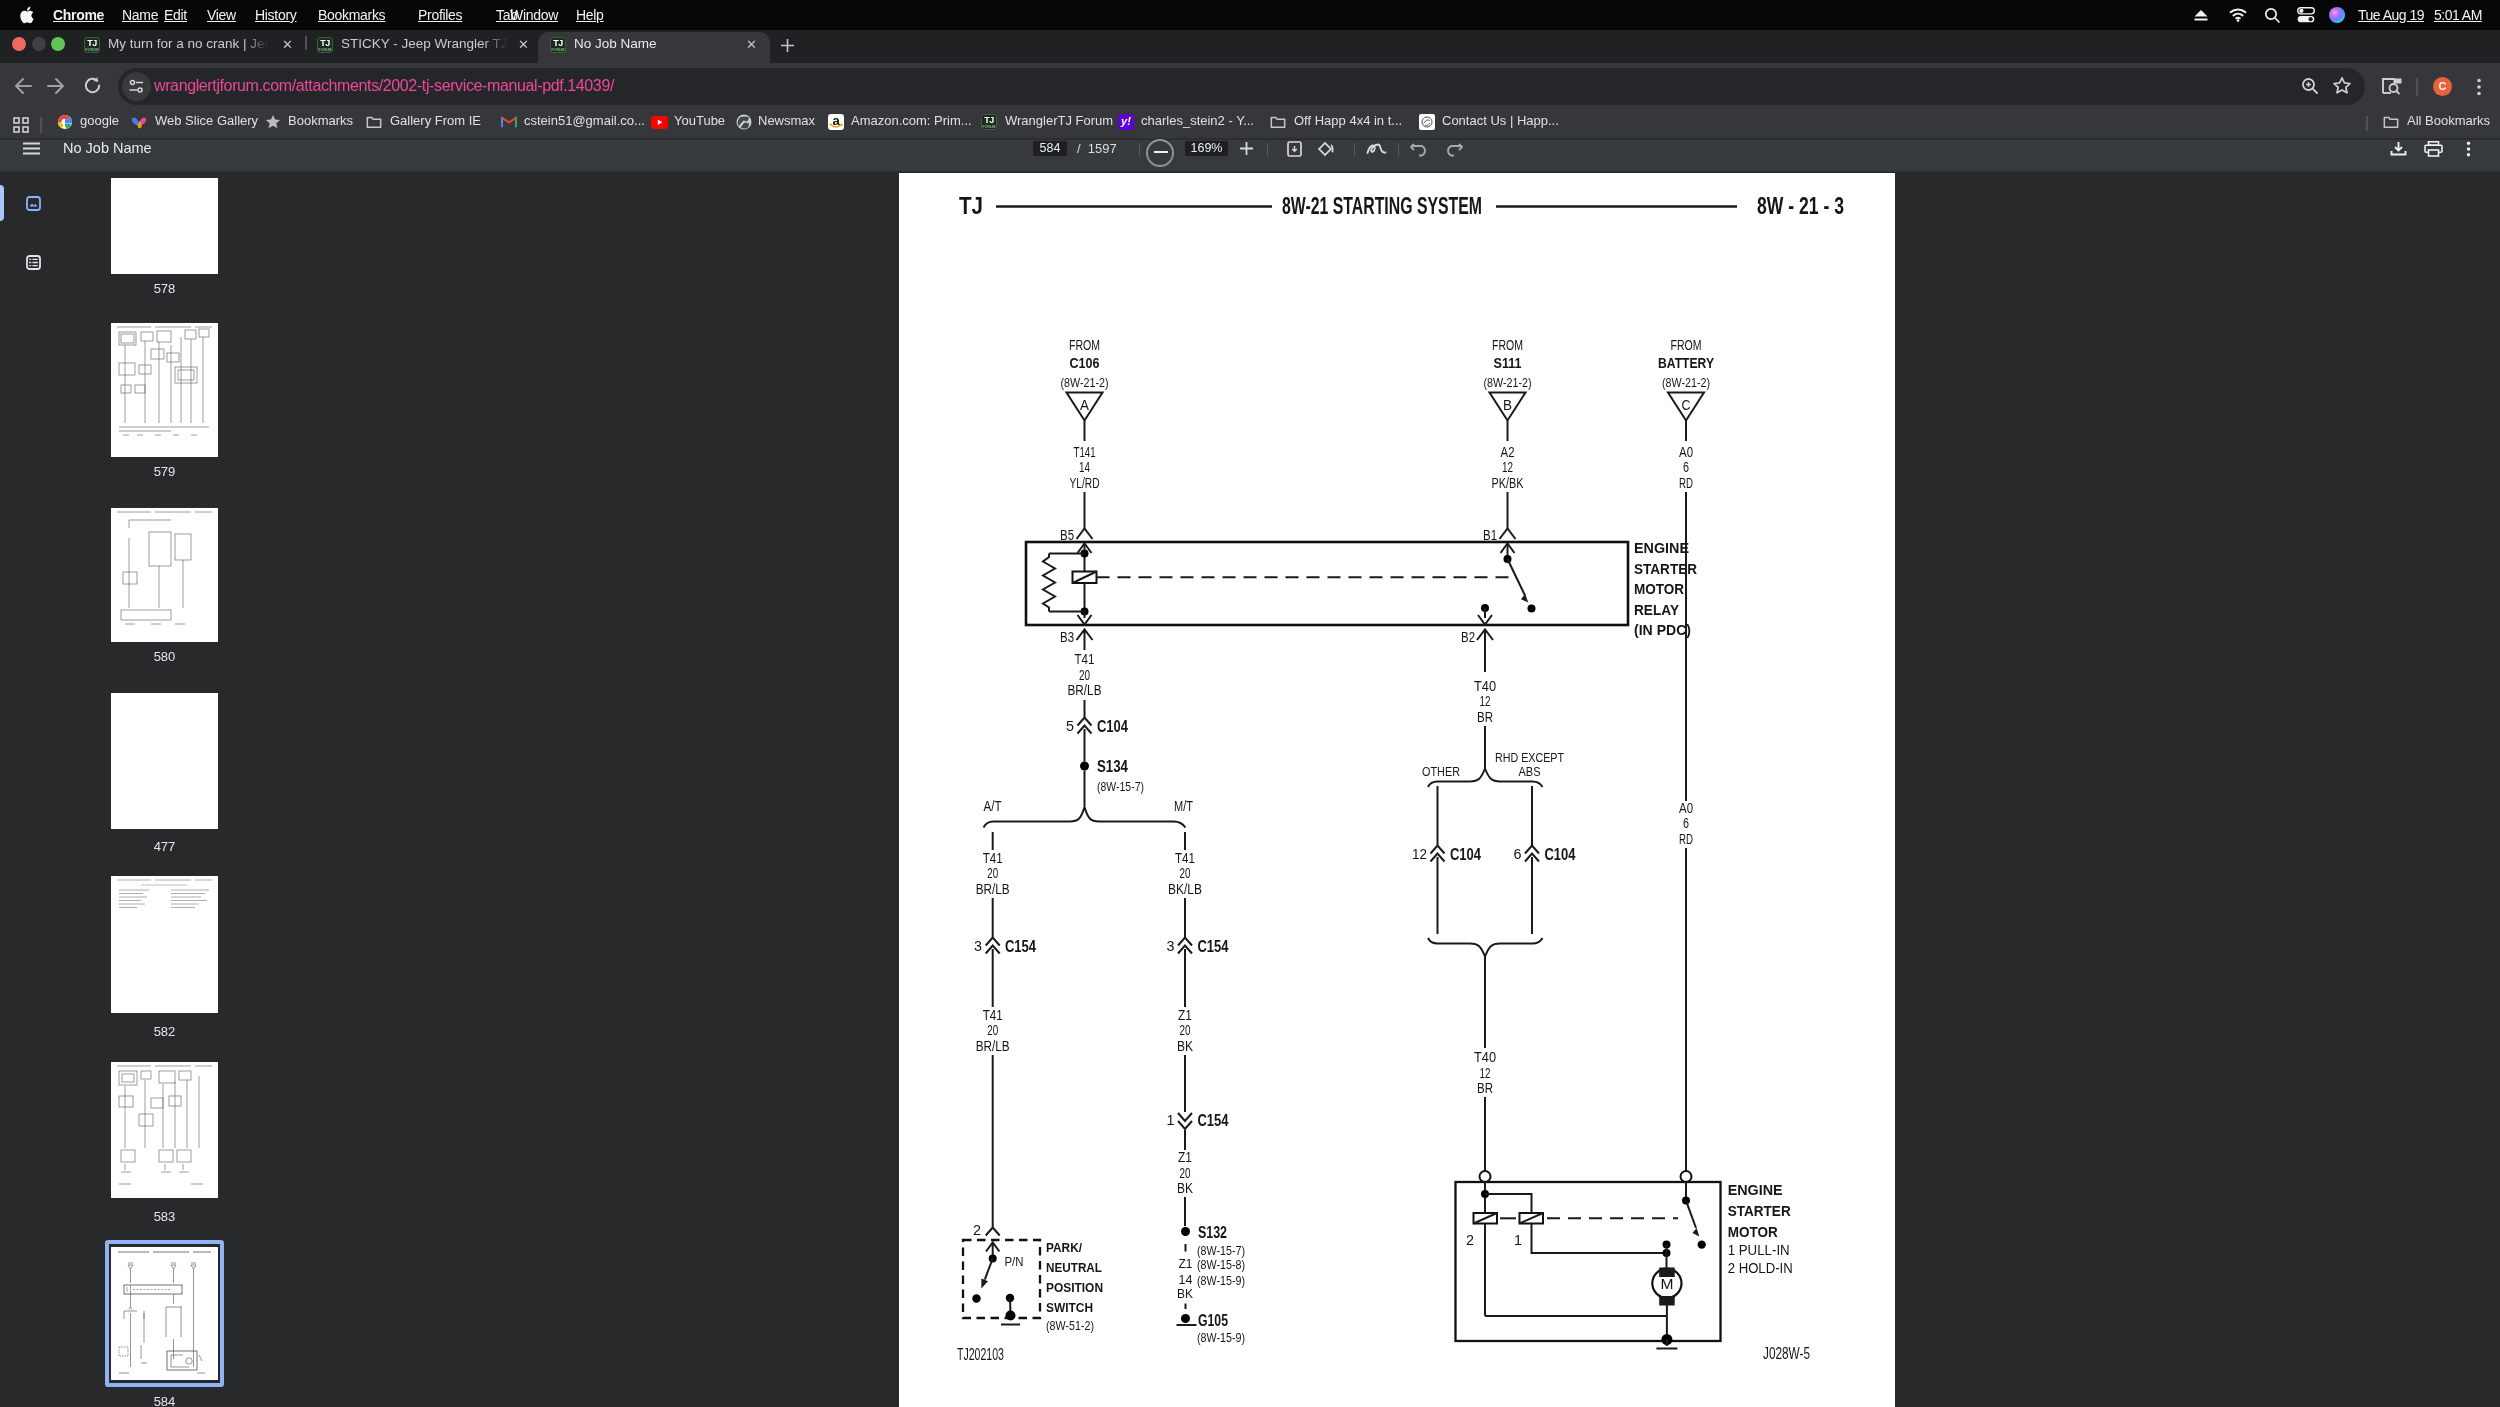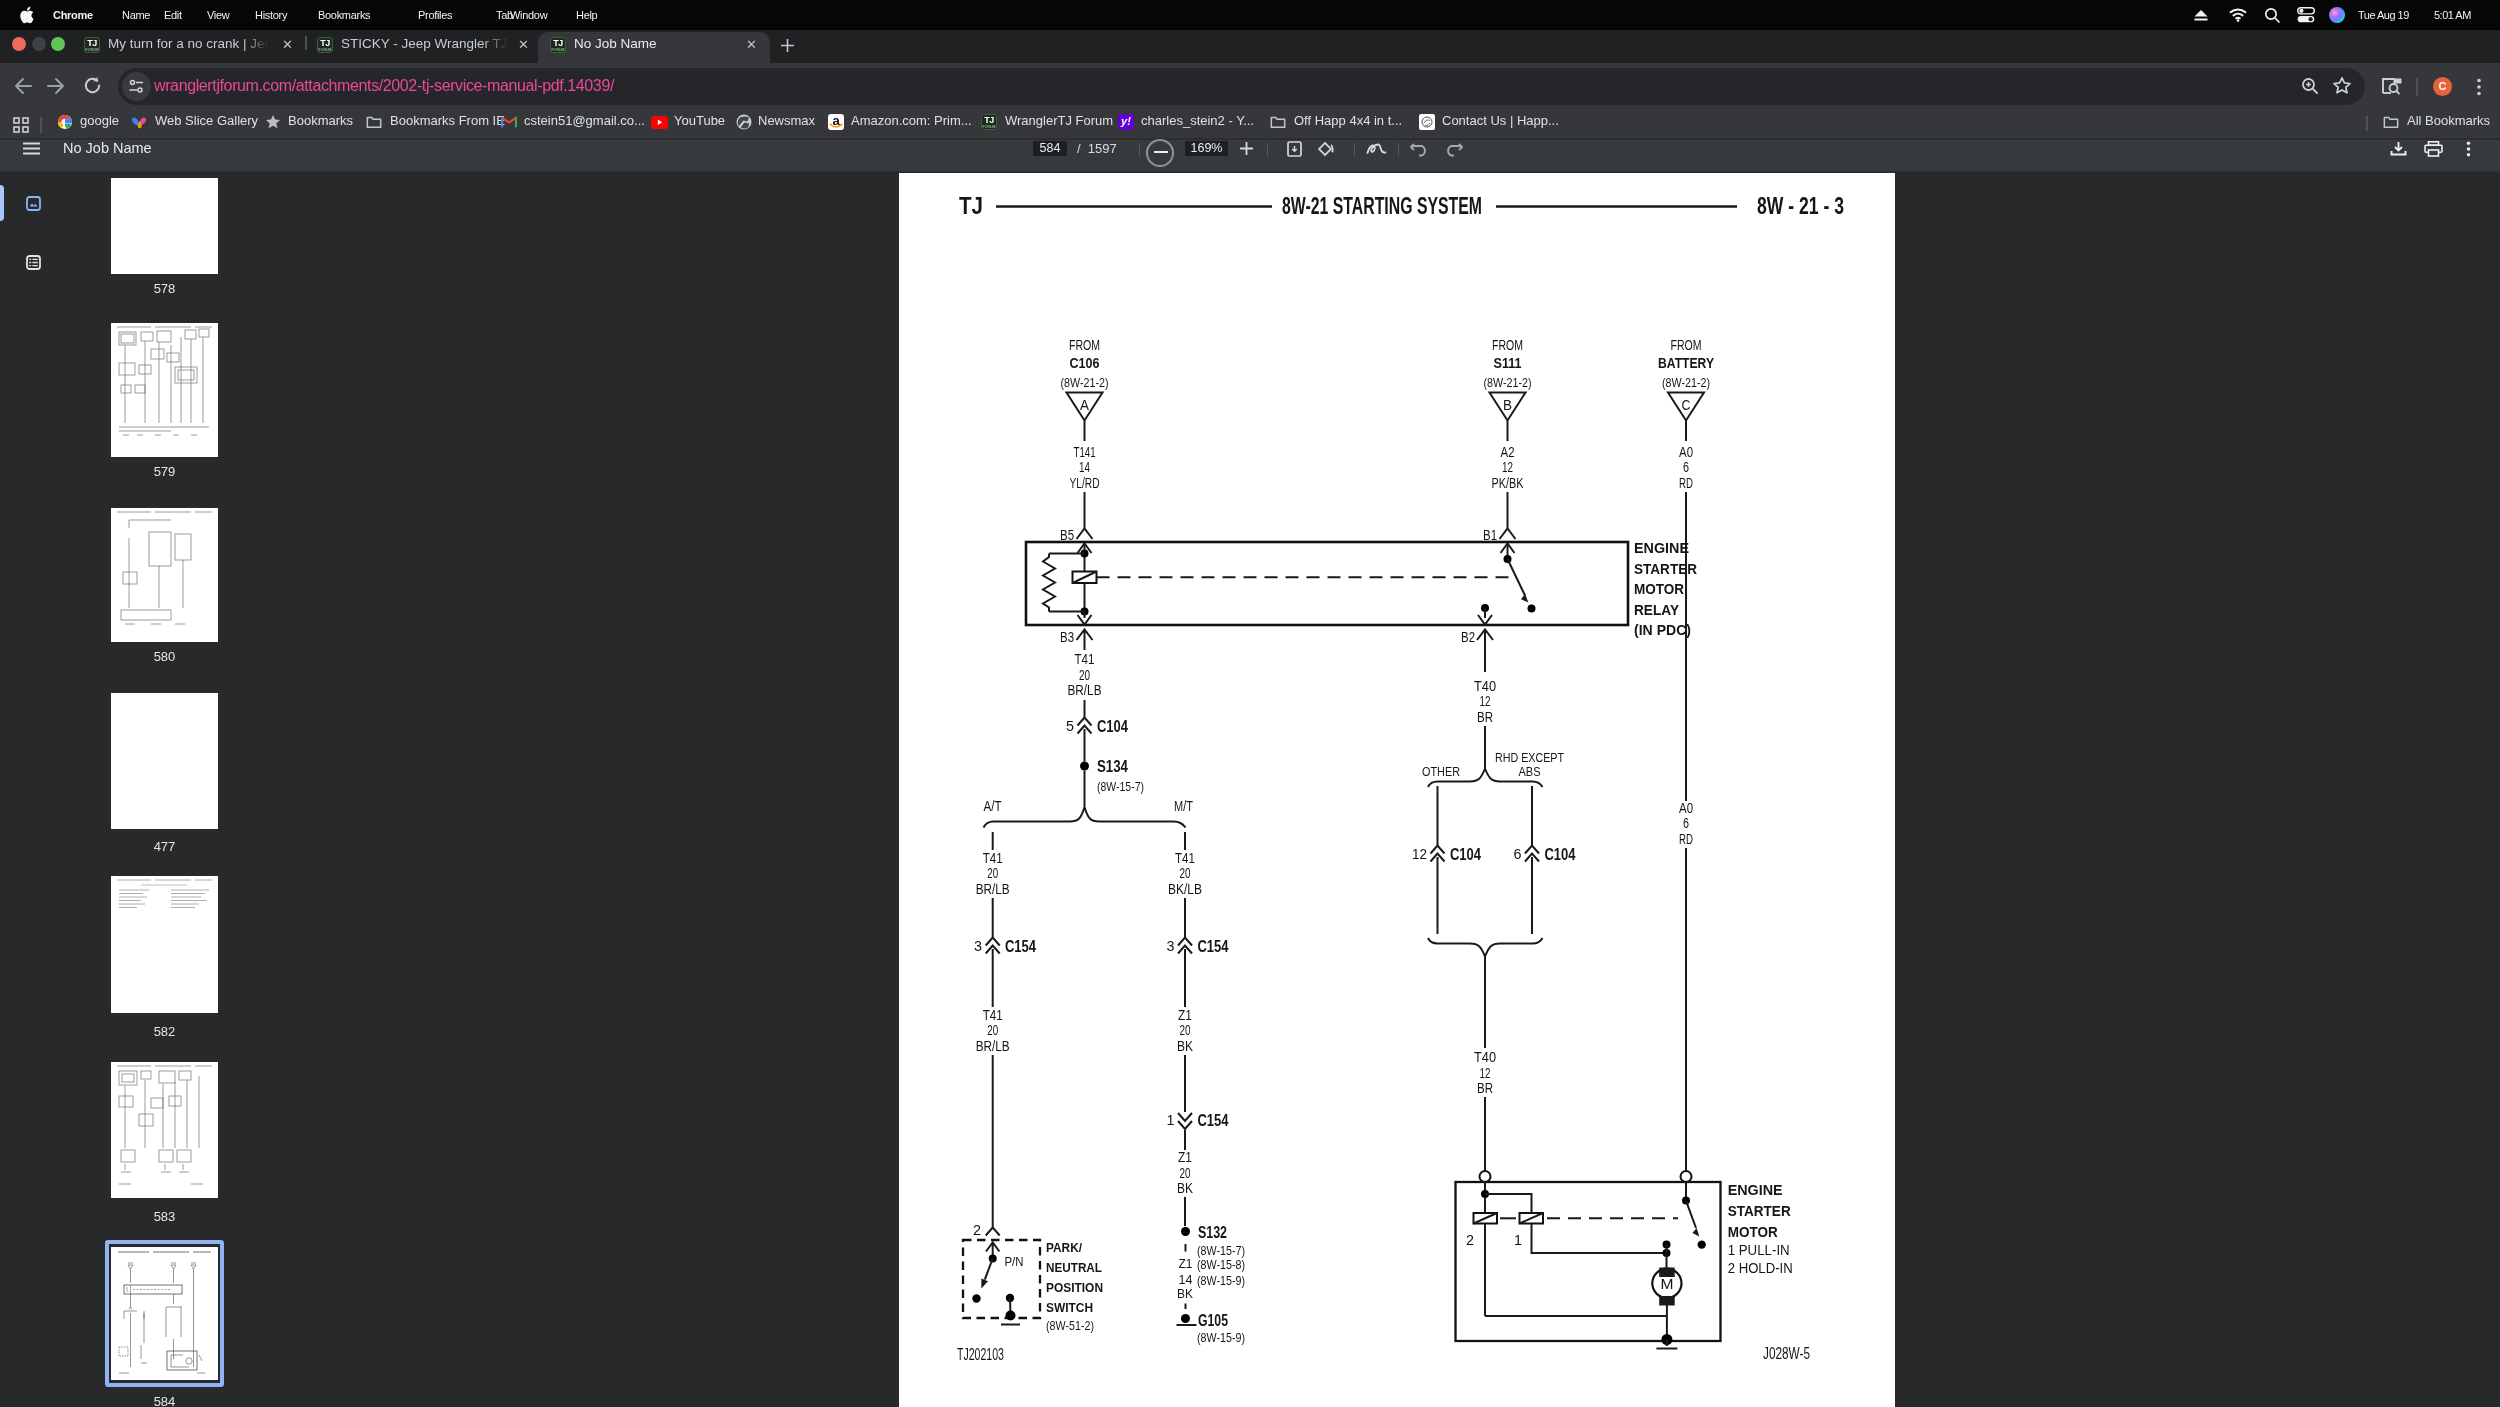--- a/index.html
+++ b/index.html
@@ -2,21 +2,21 @@
 <html><head>
 <meta charset="utf-8">
 <style>
   * { margin:0; padding:0; box-sizing:border-box; }
   html,body { width:2500px; height:1407px; background:#28292b; overflow:hidden; }
   body, svg text { font-family:"Liberation Sans", sans-serif; }
   #root { position:absolute; left:0; top:0; width:2500px; height:1407px; }
   .abs { position:absolute; }
   
   #menubar { position:absolute; left:0; top:0; width:2500px; height:30px; background:#060607; color:#f5f5f5; }
-  .mi { position:absolute; top:0; height:30px; line-height:30px; font-size:11px; letter-spacing:-0.3px; color:#f2f3f4; }
+  .mi { position:absolute; top:0; height:30px; line-height:30px; font-size:14px; letter-spacing:-0.3px; color:#f2f3f4;text-decoration:underline; }
   
   #tabbar { position:absolute; left:0; top:30px; width:2500px; height:33px; background:#1f2123; }
   .tlight { position:absolute; top:37px; width:14px; height:14px; border-radius:50%; }
   .tab-title { position:absolute; top:36px; font-size:13.5px; color:#c9ccd1; white-space:nowrap; overflow:hidden; }
   .favicon { position:absolute; top:37px; width:16px; height:16px; border-radius:3px; background:#1c2b1e; border:1px solid #3d5c40; color:#fff; text-align:center; }
   .favicon b { display:block; font-size:9px; line-height:11px; letter-spacing:-0.5px; }
   .favicon i { display:block; font-style:normal; font-size:3.5px; line-height:3px; color:#9fe0a4; }
   .tabx { position:absolute; top:38px; width:13px; height:13px; color:#c2c5ca; font-size:13px; line-height:13px; text-align:center; }
   #activetab { position:absolute; left:538px; top:32px; width:232px; height:31px; background:#35373b; border-radius:10px 10px 0 0; }
   
@@ -196,21 +196,21 @@
         <path d="M8 9c-2 4 0 7 2 6s2-5-1-7z" fill="#f59e0b"></path>
       </svg>
   <span class="bk" style="left:155px">Web Slice Gallery</span>
   <svg class="bkicon" style="left:265px" width="18" height="17" viewBox="0 0 18 17">
         <path d="M9 0.5l2.3 5.2 5.7.5-4.3 3.8 1.3 5.6L9 12.7l-5 2.9 1.3-5.6L1 6.2l5.7-.5z" fill="#b9bdc2"></path>
       </svg>
   <span class="bk" style="left:288px">Bookmarks</span>
   <svg class="bkicon" style="left:366px" width="18" height="15" viewBox="0 0 18 15">
         <path d="M1.5 2.5h5l1.5 2h8.5v9h-15z" fill="none" stroke="#c3c7cc" stroke-width="1.7" stroke-linejoin="round"></path>
       </svg>
-  <span class="bk" style="left:390px">Bookmarks From IE</span>
+  <span class="bk" style="left:390px">Gallery From IE</span>
   <svg class="bkicon" style="left:501px" width="17" height="13" viewBox="0 0 17 13">
         <path d="M1 12V2l7.5 5L16 2v10" fill="none" stroke="#ea4335" stroke-width="2"></path>
         <path d="M1 2l7.5 5L16 2" fill="none" stroke="#ea4335" stroke-width="2"></path>
         <path d="M1 2v10" stroke="#4285f4" stroke-width="2.4"></path>
         <path d="M16 2v10" stroke="#34a853" stroke-width="2.4"></path>
       </svg>
   <span class="bk" style="left:524px">cstein51@gmail.co...</span>
   <div class="abs" style="left:651px;top:116px;width:17px;height:12.5px;border-radius:3.5px;background:#f00"></div>
   <svg class="abs" style="left:651px;top:116px" width="17" height="12.5" viewBox="0 0 17 12.5">
         <path d="M6.8 3.5l4.5 2.75-4.5 2.75z" fill="#fff"></path>

